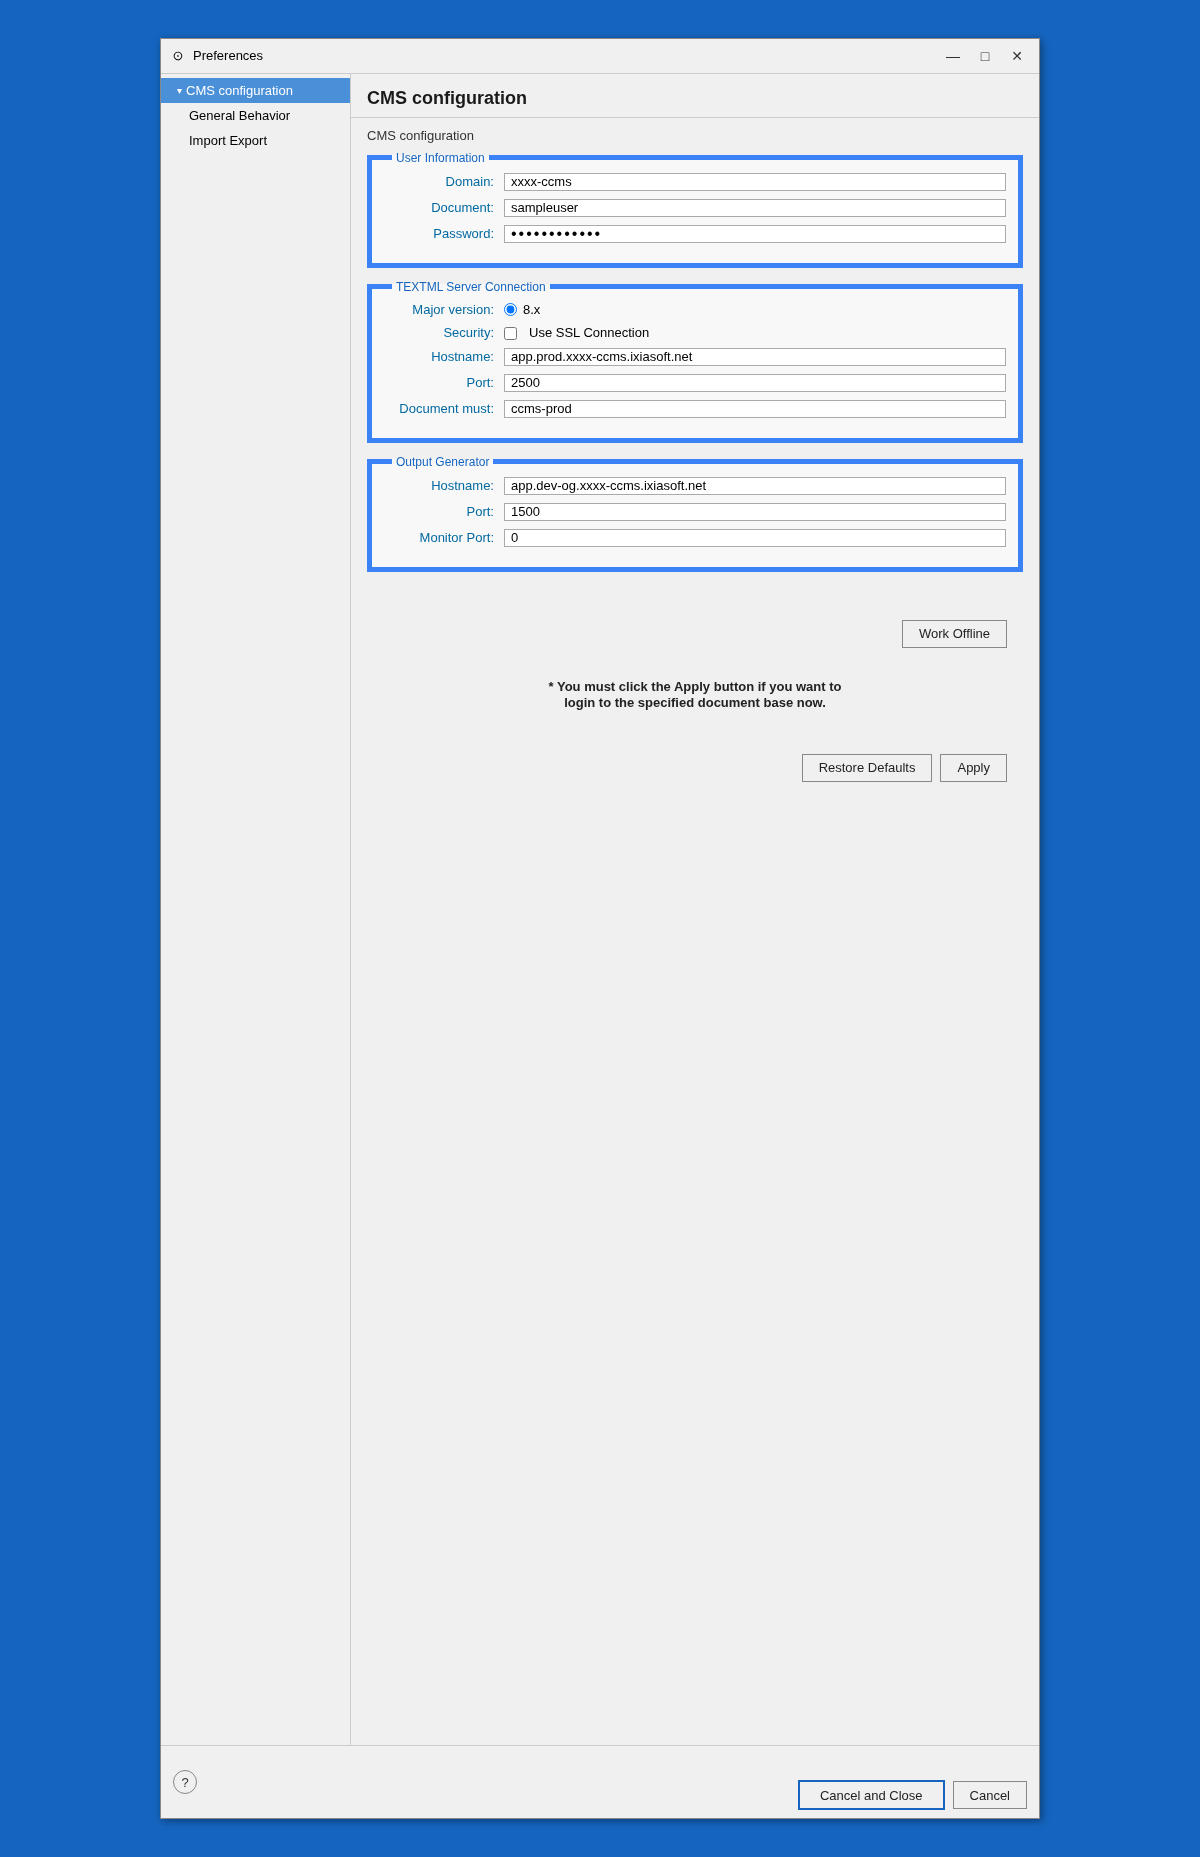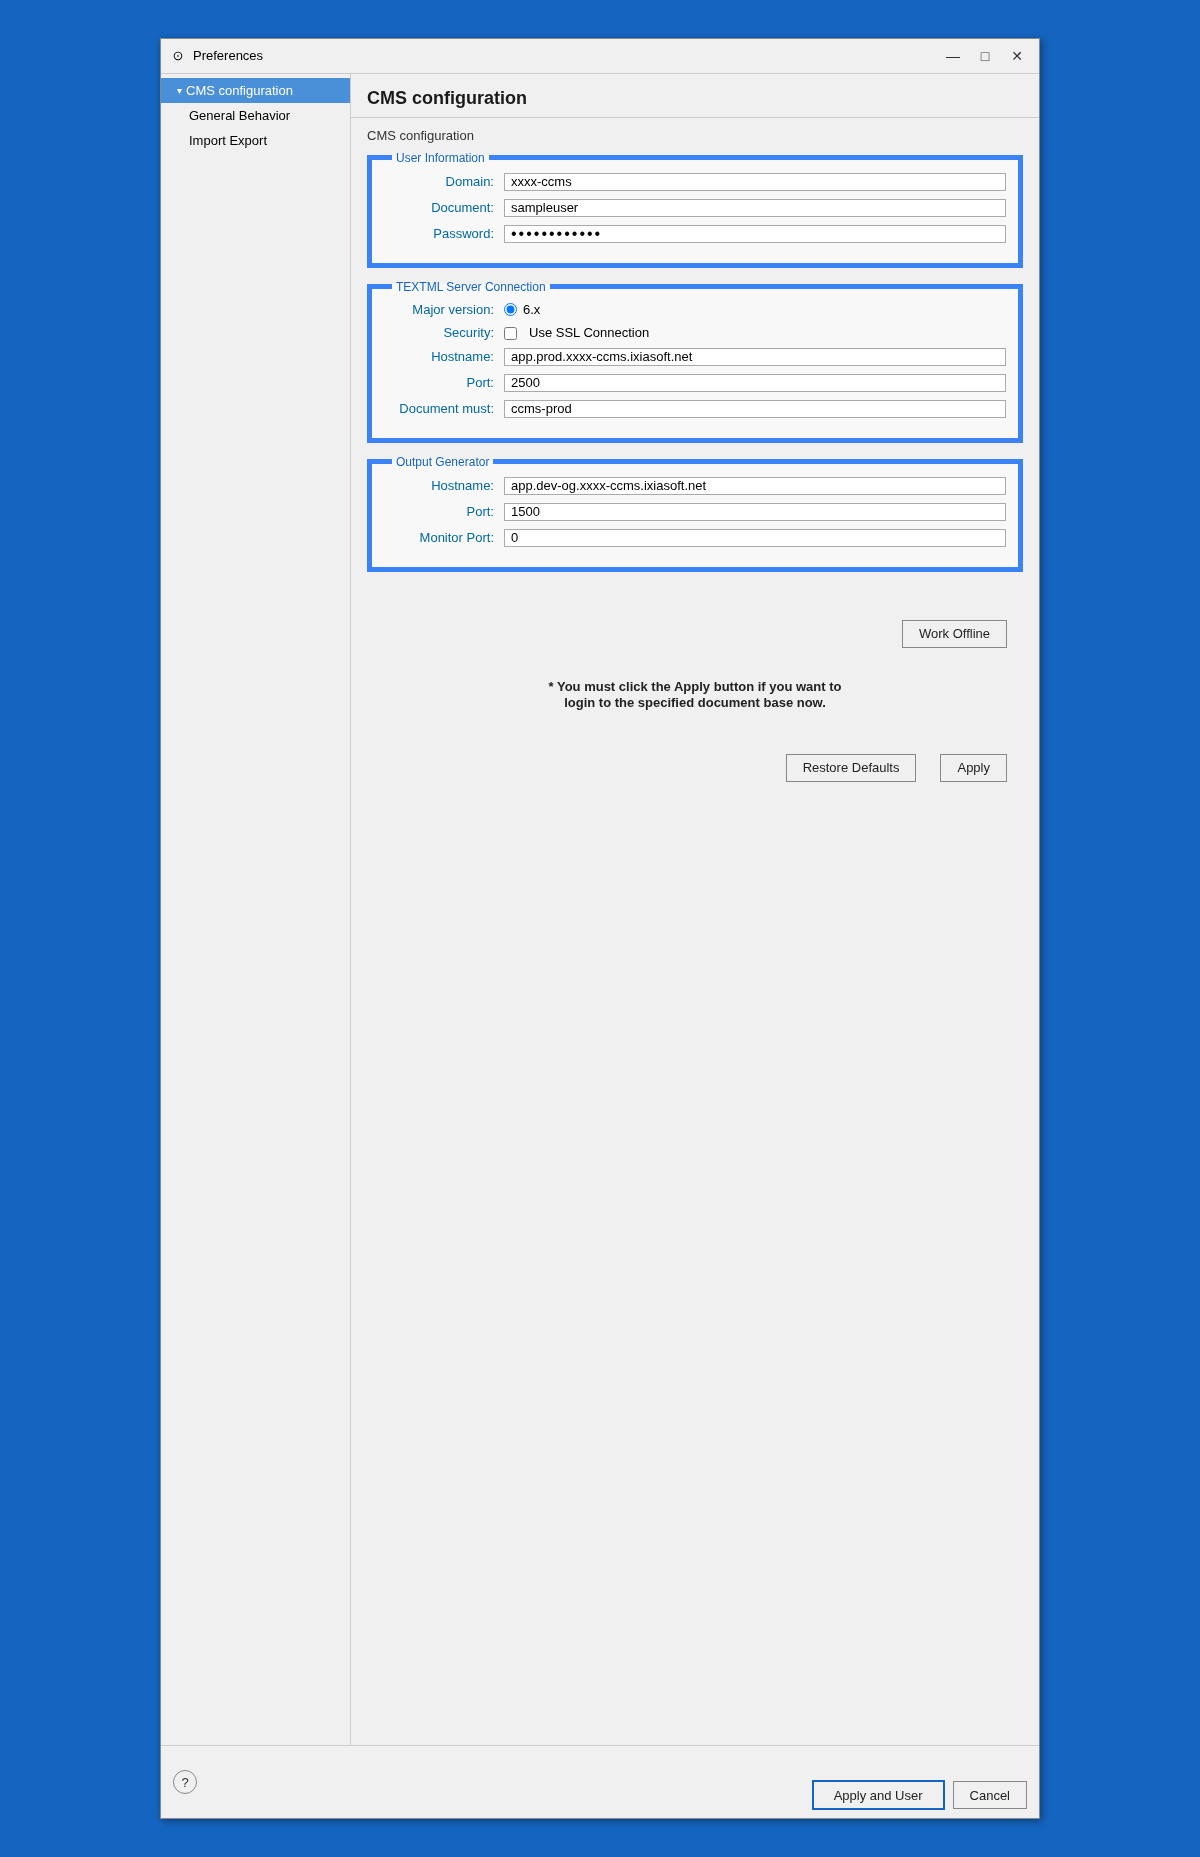--- a/index.html
+++ b/index.html
@@ -212,21 +212,21 @@
 
     .note-text {
       font-weight: bold;
       font-size: 14px;
       color: #222;
     }
 
     .bottom-buttons {
       display: flex;
       justify-content: flex-end;
-      gap: 24px;
+      gap: 8px;
       padding: 8px 16px 16px 16px;
     }
 
     .footer-bar {
       background: #f0f0f0;
       border-top: 1px solid #ccc;
       display: flex;
       align-items: center;
       padding: 8px 12px;
       gap: 8px;
@@ -326,21 +326,21 @@
           </div>
         </fieldset>
 
         <fieldset class="fieldset">
           <legend class="fieldset-legend">TEXTML Server Connection</legend>
 
           <div class="form-row">
             <label class="form-label">Major version:</label>
             <div class="radio-row">
               <input type="radio" name="major_version" checked="" style="">
-              <span>6.x</span>
+              <span>8.x</span>
             </div>
           </div>
 
           <div class="form-row">
             <label class="form-label">Security:</label>
             <div class="checkbox-row">
               <input type="checkbox" style="">
               <span>Use SSL Connection</span>
             </div>
           </div>
@@ -396,17 +396,17 @@
           <button class="btn">Apply</button>
         </div>
 
       </div>
     </div>
   </div>
 
   <div class="footer-bar">
     <button class="footer-help">?</button>
     <div class="footer-spacer"></div>
-    <button class="btn btn-primary">Apply and User</button>
+    <button class="btn btn-primary">Cancel and Close</button>
     <button class="btn">Cancel</button>
   </div>
 
 </div>
 
 </body></html>

